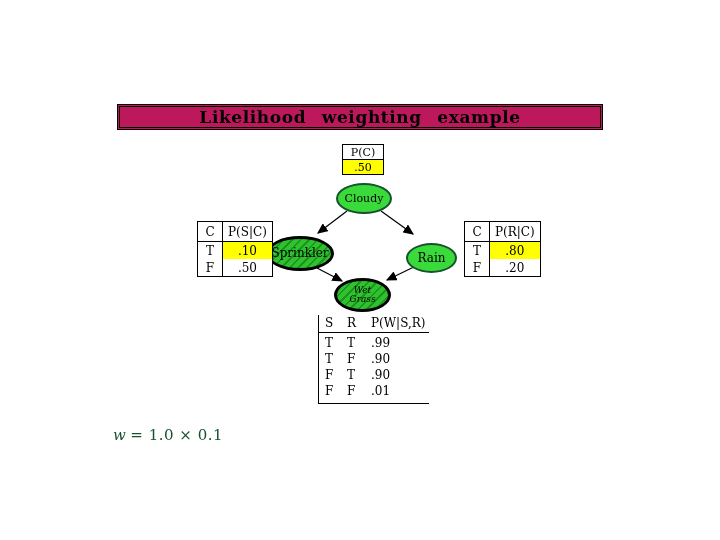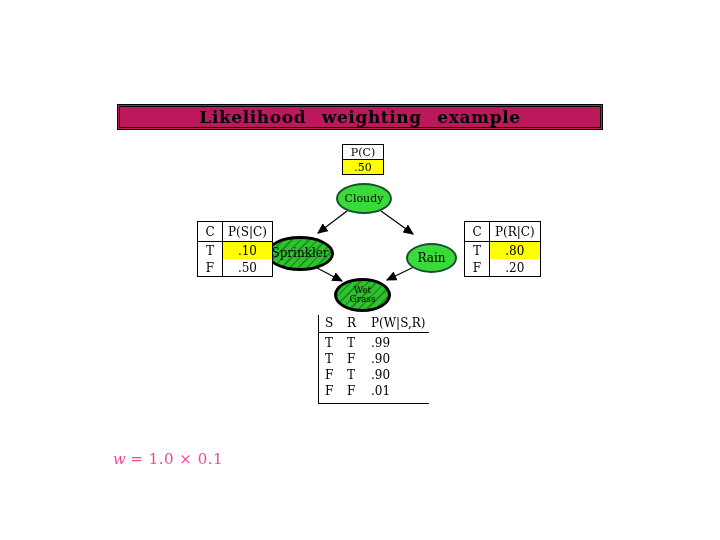--- a/index.html
+++ b/index.html
@@ -60,27 +60,27 @@
     font-size:12px;line-height:1.05;
   }
   .node.plain{background:#3ada3a;border:2px solid #14532d;}
   .node.evid{
     background:repeating-linear-gradient(135deg,#2ec22e 0 4px,#1d941d 4px 6px);
     border:3px solid #000;
   }
   .n-cloudy{left:336px;top:183px;width:56px;height:31px;font-size:11px;}
   .n-sprinkler{left:266px;top:236px;width:68px;height:35px;}
   .n-rain{left:406px;top:243px;width:51px;height:30px;}
-  .n-wet{left:334px;top:278px;width:57px;height:34px;font-size:9px;}
+  .n-wet{left:334px;top:278px;width:57px;height:34px;font-size:9px;font-style:italic;}
   .n-wet span{display:block;width:34px;}
   
   .arrows{position:absolute;left:0;top:0;width:720px;height:540px;pointer-events:none;}
   
   .formula{
-    position:absolute;left:113px;top:450px;font-size:15px;color:#ec4899;
+    position:absolute;left:113px;top:426px;font-size:15px;color:#14532d;
     letter-spacing:0.5px;
   }
   .formula .lhs{font-style:italic;padding-right:4px;}
 </style>
 </head>
 <body>
 
 <div class="slide">
 
   <div class="title-box">

